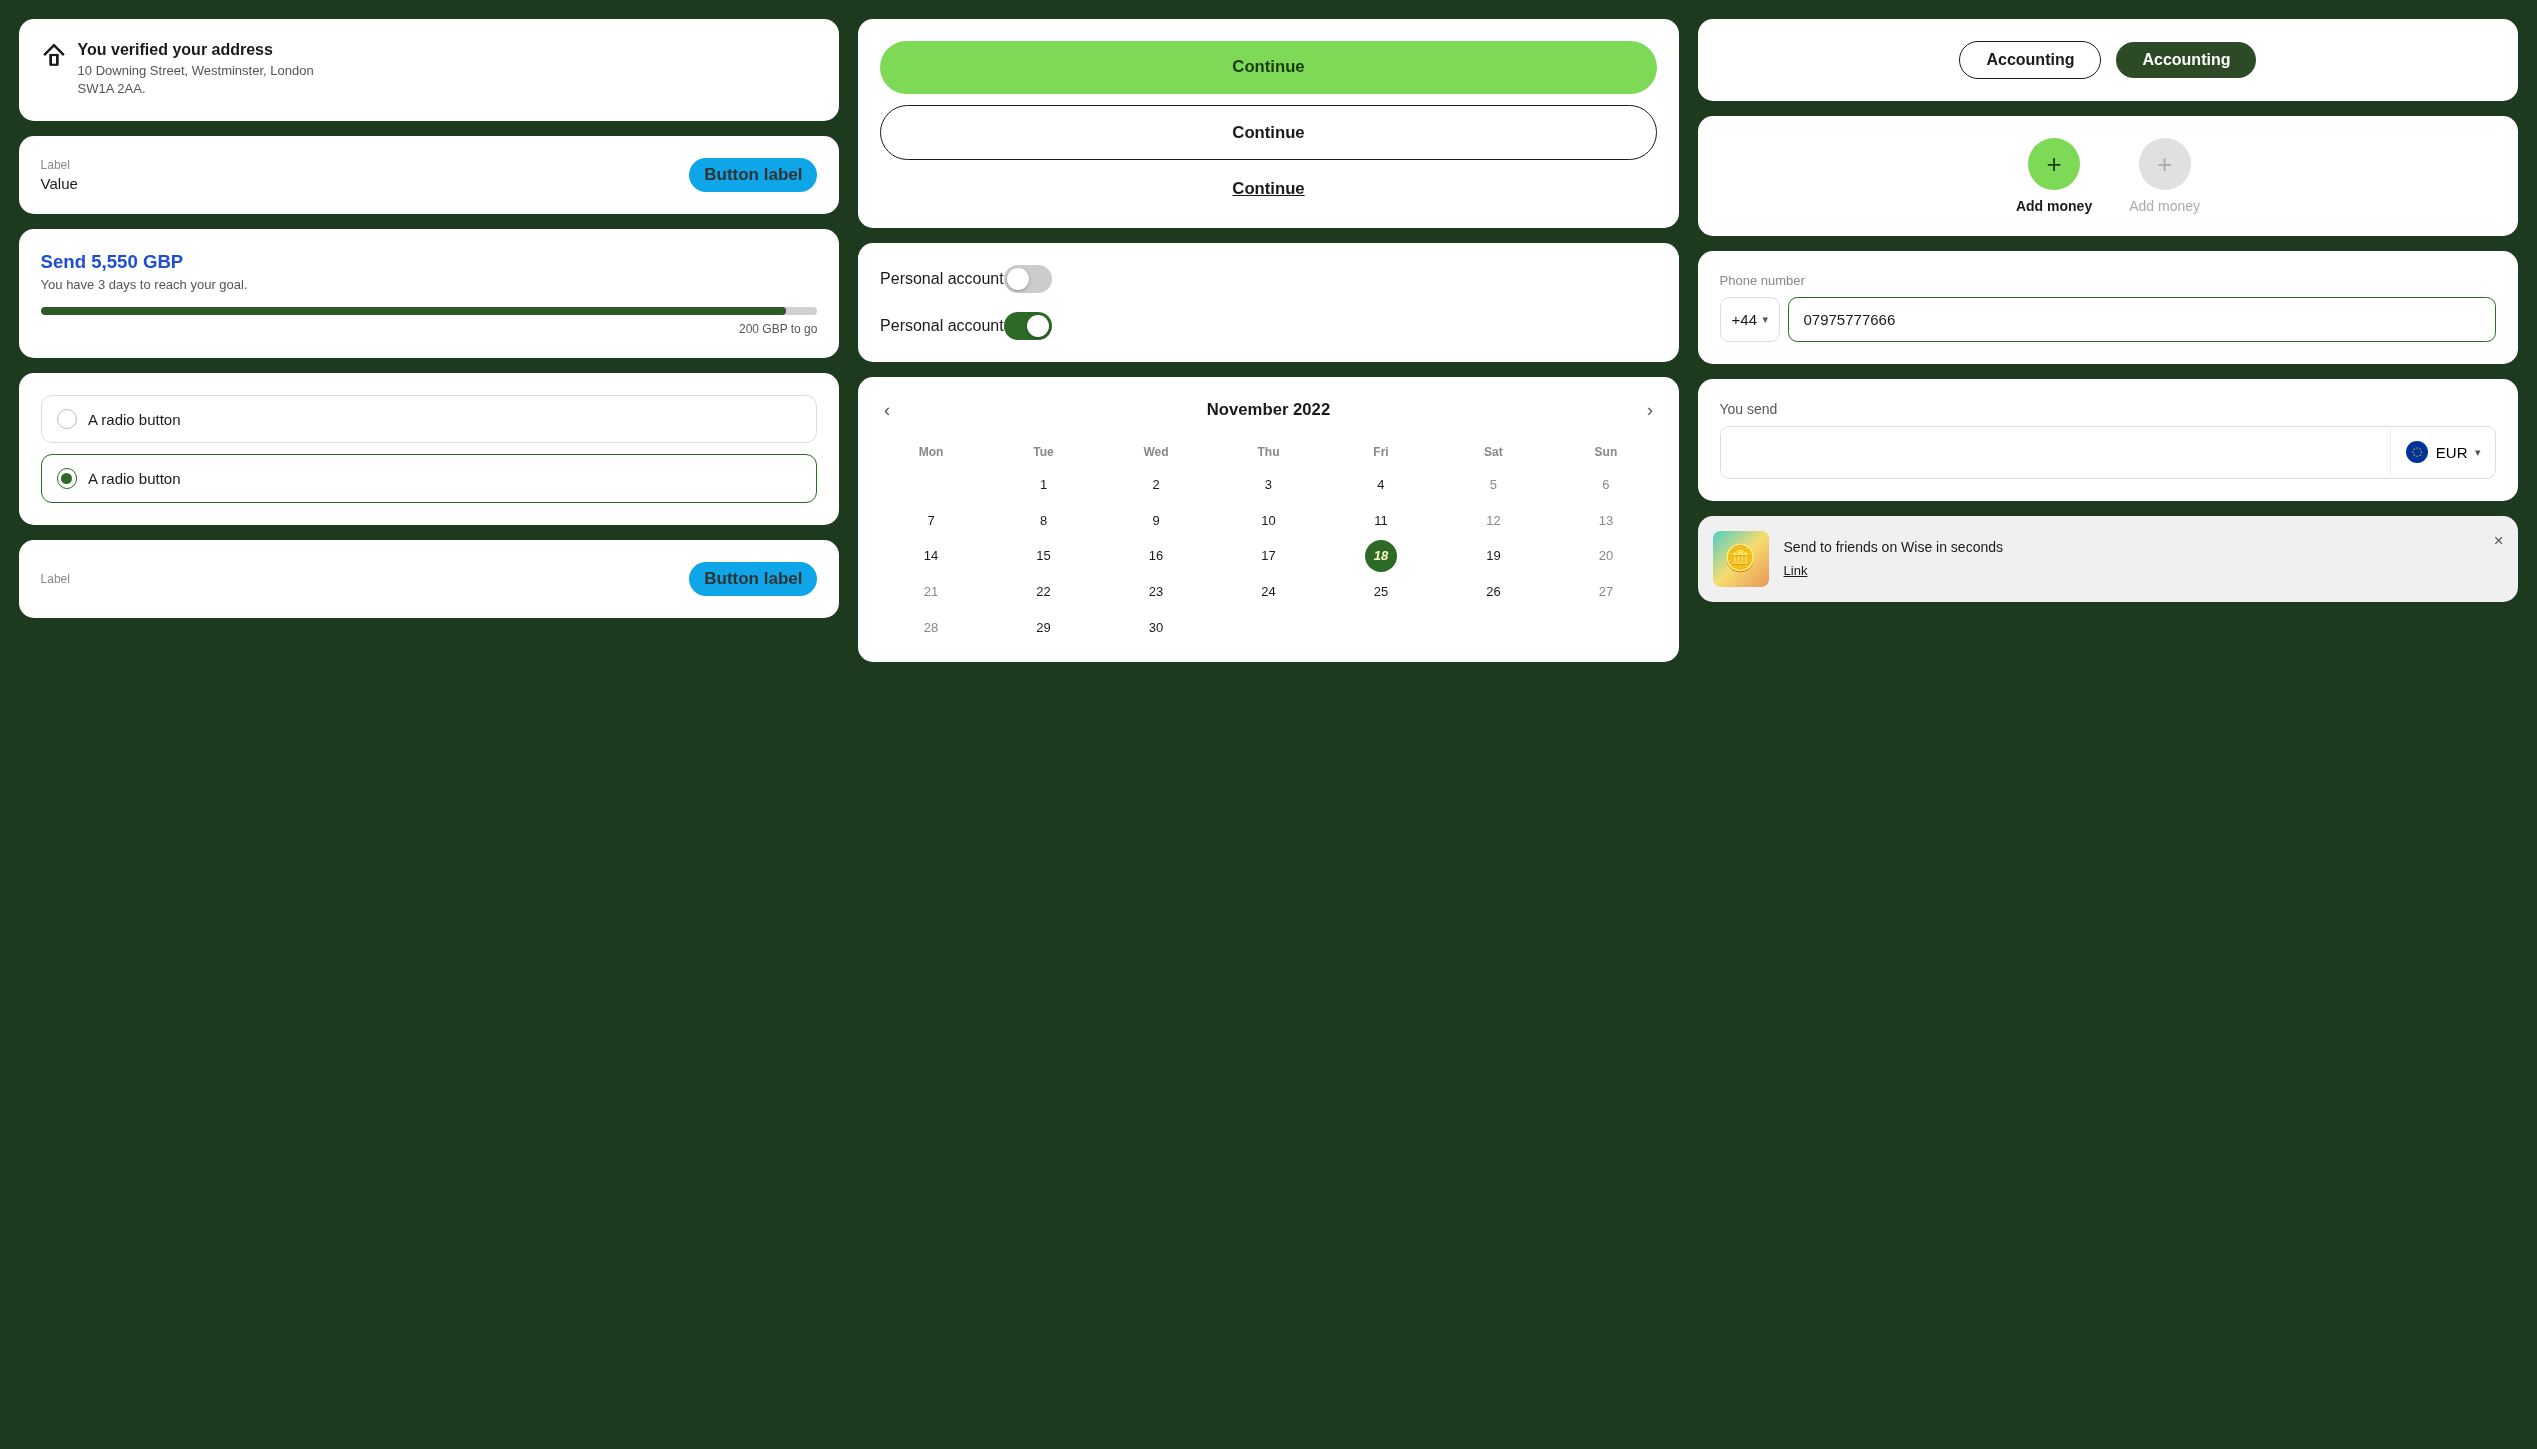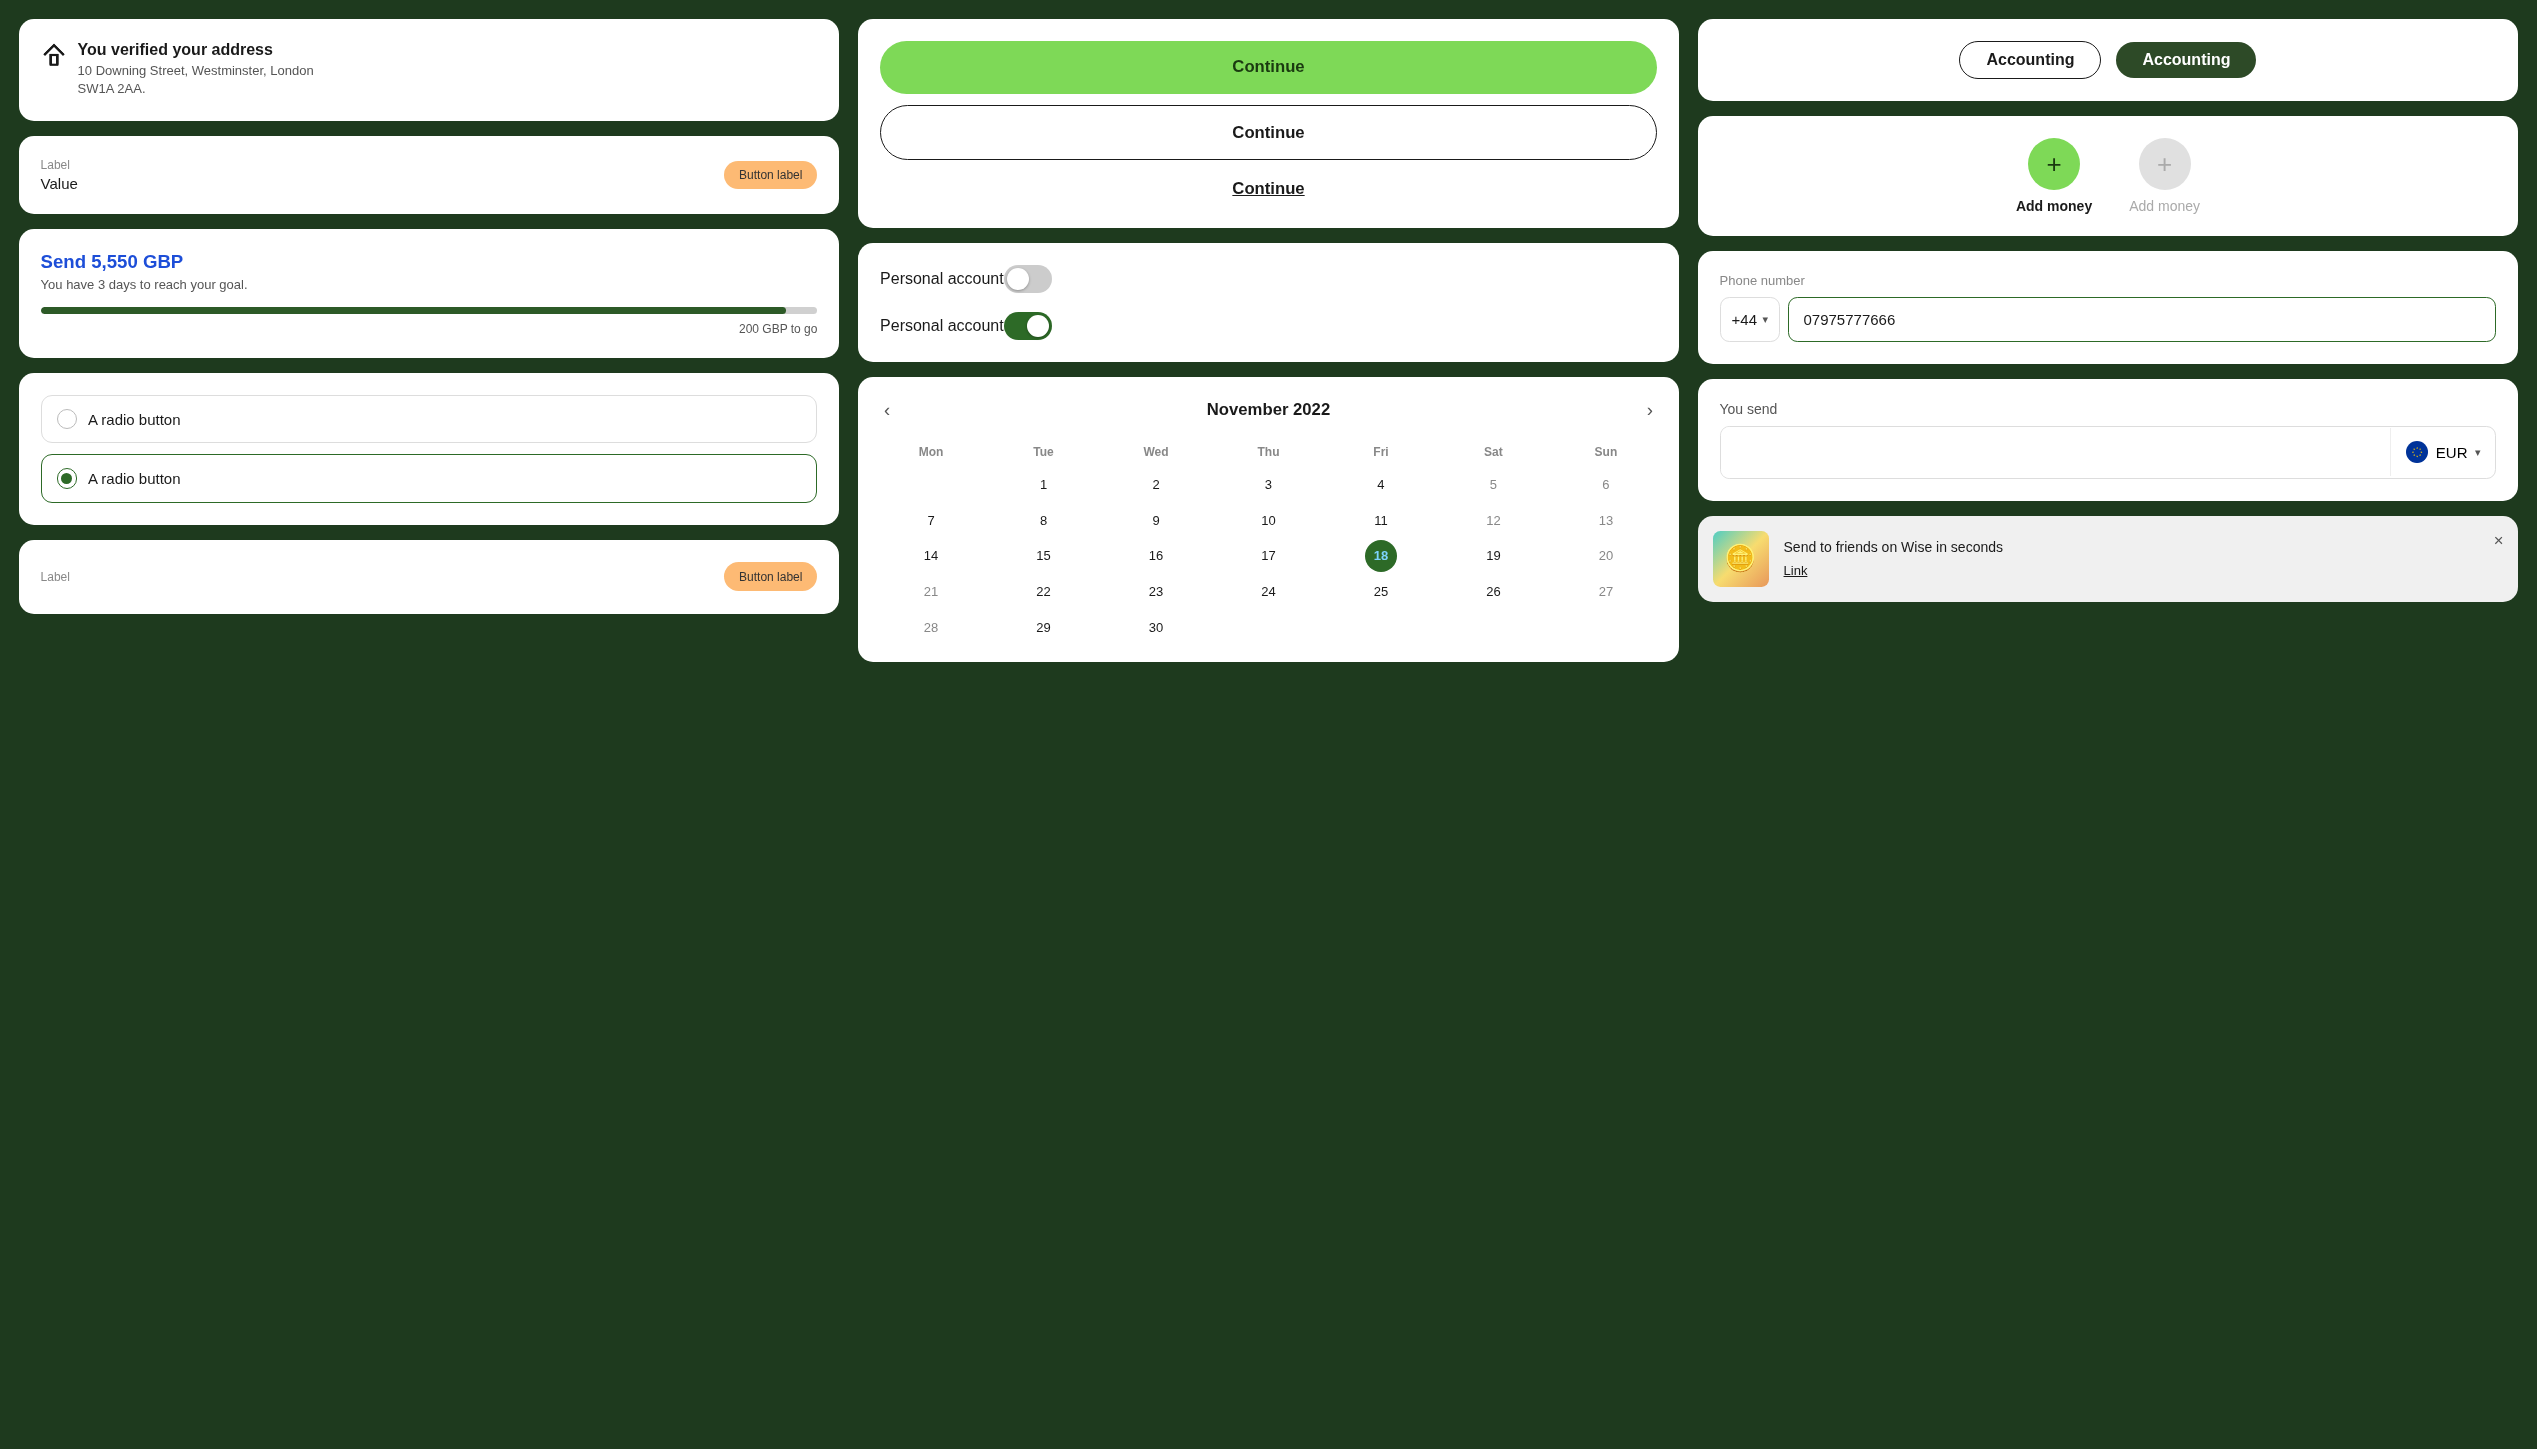--- a/index.html
+++ b/index.html
@@ -61,26 +61,26 @@
     .label-small {
       font-size: 12px;
       color: #888;
     }
     .value-text {
       font-size: 15px;
       color: #1a1a1a;
       font-weight: 500;
     }
     .button-label-badge {
-      background: #fdba74;
+      background: #0ea5e9;
       border-radius: 18.6px;
       padding: 7.4px 15px;
-      font-size: 12px;
+      font-size: 17px;
       color: #333;
-      font-weight: 400;
+      font-weight: 700;
     }
     
     .send-card {}
     .send-title {
       font-size: 18.6px;
       font-weight: 700;
       color: #1d4ed8;
       margin-bottom: 3.7px;
     }
     .send-subtitle {
@@ -277,22 +277,23 @@
       display: flex;
       align-items: center;
       justify-content: center;
       width: 32px;
       height: 32px;
       margin: 0 auto;
     }
     .cal-day.weekend { color: #888; }
     .cal-day.selected {
       background: #2d6a27;
-      color: #7dd3fc;
+      color: #fef9c3;
       font-weight: 700;
+      font-style: italic;
     }
     
     
     .accounting-card {
       display: flex;
       gap: 15px;
       align-items: center;
       justify-content: center;
     }
     .accounting-btn-outline {

